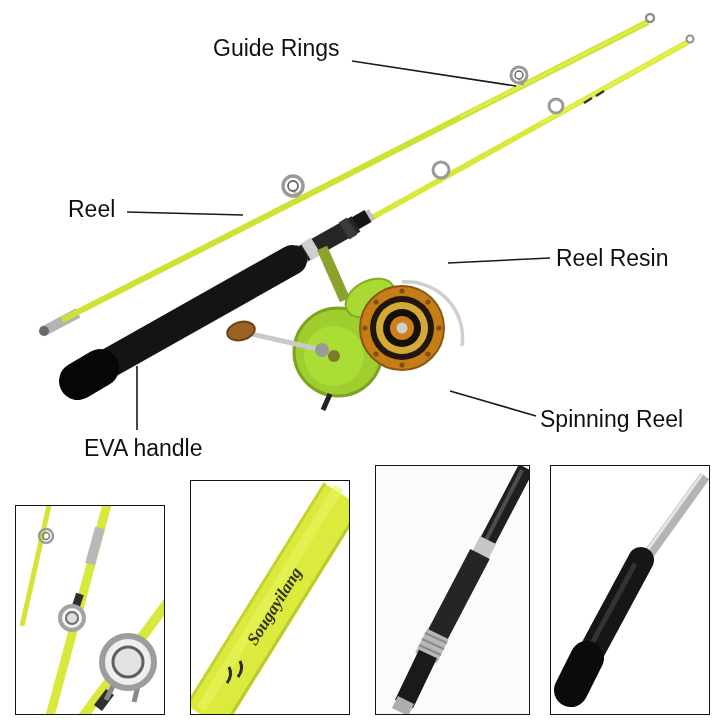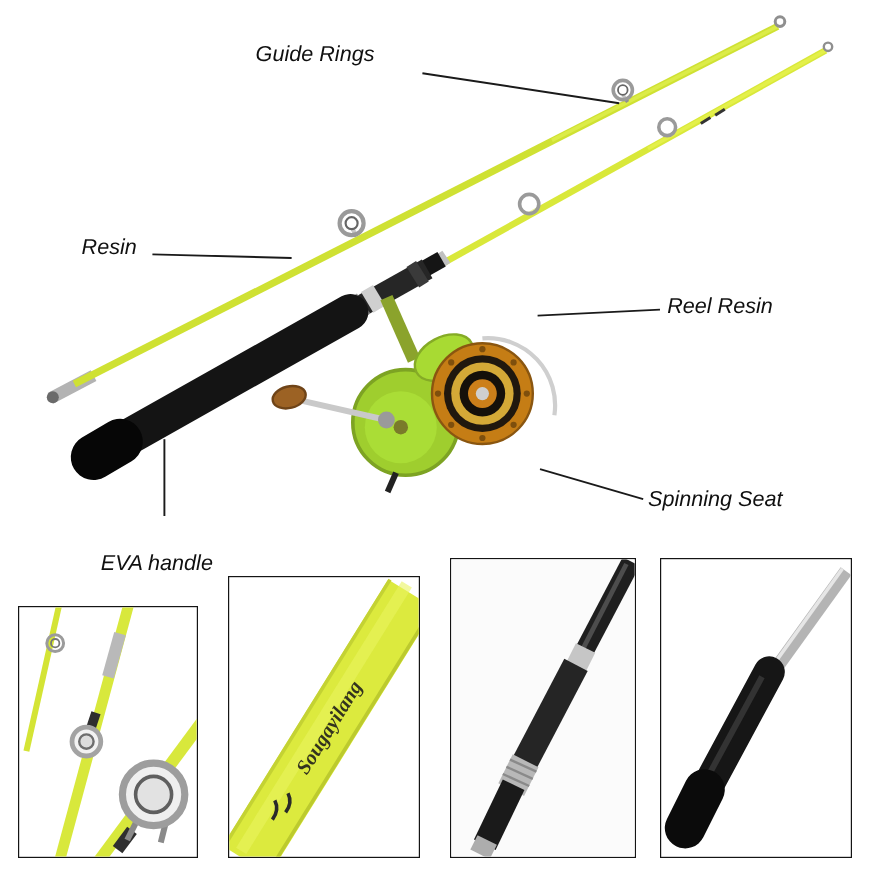--- a/index.html
+++ b/index.html
@@ -1,19 +1,19 @@
 <!DOCTYPE html>
 <html><head>
 <meta charset="utf-8">
 <style>
   html,body{margin:0;padding:0;background:#fff;}
   .canvas{position:relative;width:726px;height:726px;background:#ffffff;overflow:hidden;
           font-family:"Liberation Sans",sans-serif;}
   .main-art{position:absolute;left:0;top:0;}
-  .label{position:absolute;color:#101010;font-size:18px;line-height:1.1;white-space:nowrap;font-style:italic;}
+  .label{position:absolute;color:#101010;font-size:23px;line-height:1.1;white-space:nowrap;}
   .panel{position:absolute;border:1px solid #141414;background:#ffffff;box-sizing:border-box;overflow:hidden;}
   .panel svg{display:block;}
   text.brand{font-family:"Liberation Serif",serif;}
 </style>
 </head>
 <body>
 
 <div class="canvas">
 
   <svg class="main-art" width="726" height="465" viewBox="0 0 726 465">
@@ -92,24 +92,24 @@
     <g stroke="#1a1a1a" stroke-width="1.6">
       <line x1="352" y1="61" x2="516" y2="86"></line>
       <line x1="127" y1="212" x2="243" y2="215"></line>
       <line x1="550" y1="258" x2="448" y2="263"></line>
       <line x1="536" y1="416" x2="450" y2="391"></line>
       <line x1="137" y1="430" x2="137" y2="366"></line>
     </g>
   </svg>
 
   <div class="label" style="left:213px;top:36px;">Guide Rings</div>
-  <div class="label" style="left:68px;top:197px;">Resin</div>
+  <div class="label" style="left:68px;top:197px;">Reel</div>
   <div class="label" style="left:556px;top:246px;">Reel Resin</div>
-  <div class="label" style="left:540px;top:407px;">Spinning Seat</div>
-  <div class="label" style="left:84px;top:436px;margin-top:24px;">EVA handle</div>
+  <div class="label" style="left:540px;top:407px;">Spinning Reel</div>
+  <div class="label" style="left:84px;top:436px;">EVA handle</div>
 
   <div class="panel" style="left:15px;top:505px;width:150px;height:210px;">
     <svg width="148" height="208" viewBox="0 0 148 208">
       <line x1="34" y1="-5" x2="6" y2="120" stroke="#d4e435" stroke-width="5"></line>
       <circle cx="30" cy="30" r="7" fill="none" stroke="#9b9b9b" stroke-width="2.5"></circle>
       <circle cx="30" cy="30" r="3.5" fill="none" stroke="#777" stroke-width="1.5"></circle>
       <line x1="92" y1="-5" x2="34" y2="210" stroke="#d8e83c" stroke-width="9"></line>
       <line x1="84" y1="22" x2="74" y2="58" stroke="#b9b9b9" stroke-width="10"></line>
       <line x1="64" y1="88" x2="58" y2="106" stroke="#2e2e2e" stroke-width="8"></line>
       <circle cx="56" cy="112" r="12" fill="#f2f2f2" stroke="#a3a3a3" stroke-width="4"></circle>

